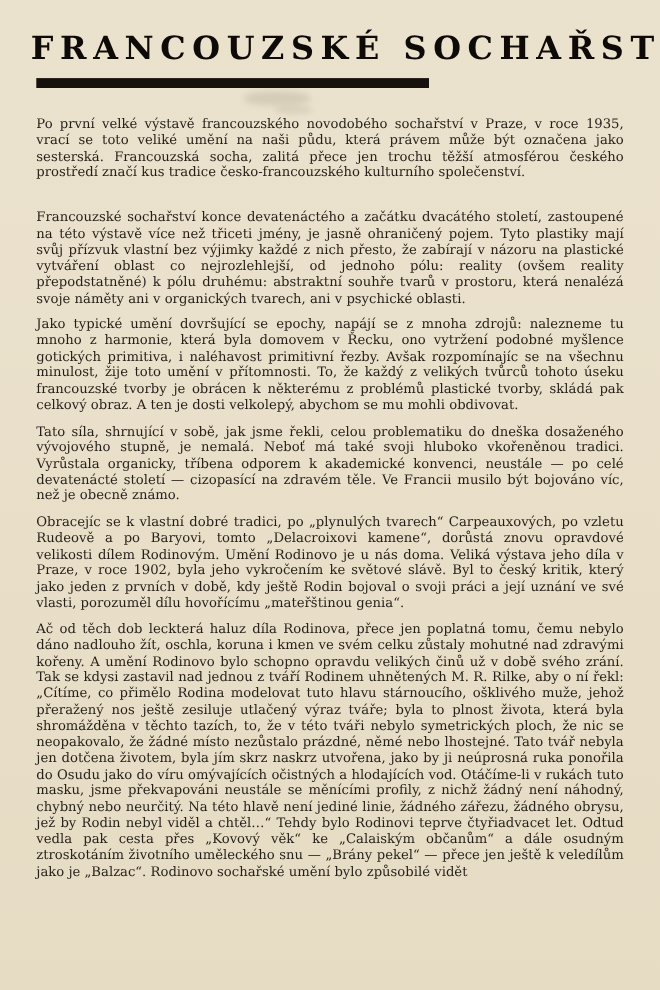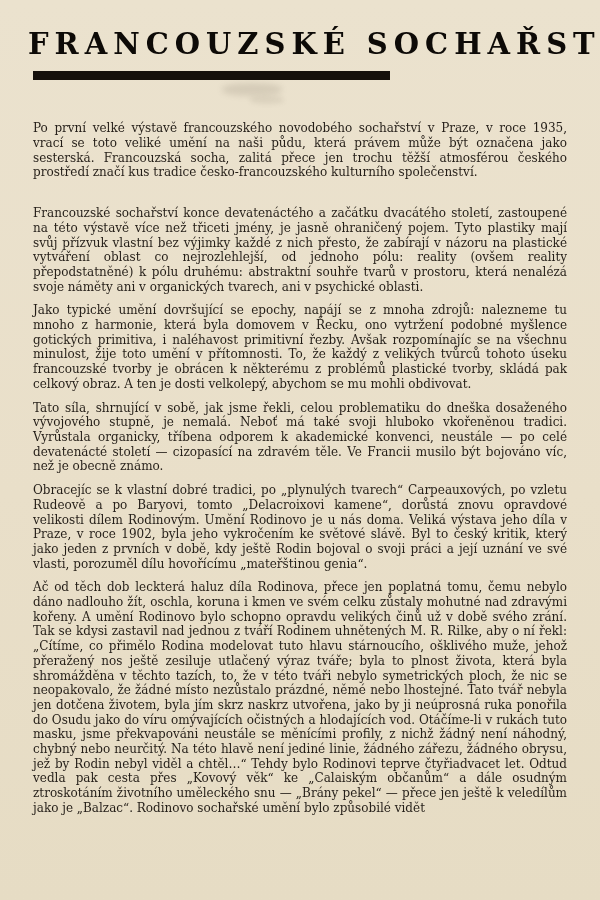--- a/index.html
+++ b/index.html
@@ -40,21 +40,21 @@
   .print-smudge2{
     position:absolute;
     left:250px;top:96px;
     width:34px;height:8px;
     background:#5f5443;
     opacity:.10;
     filter:blur(2.5px);
     border-radius:45%;
   }
   .body-text{
-    margin-top:41px;
+    margin-top:25px;
     font-size:12px;
     line-height:14.7px;
     text-align:justify;
     color:#241e18;
   }
   .body-text p{
     margin:0 0 9px 0;
     text-indent:0;
   }
   .body-text p.lead{

